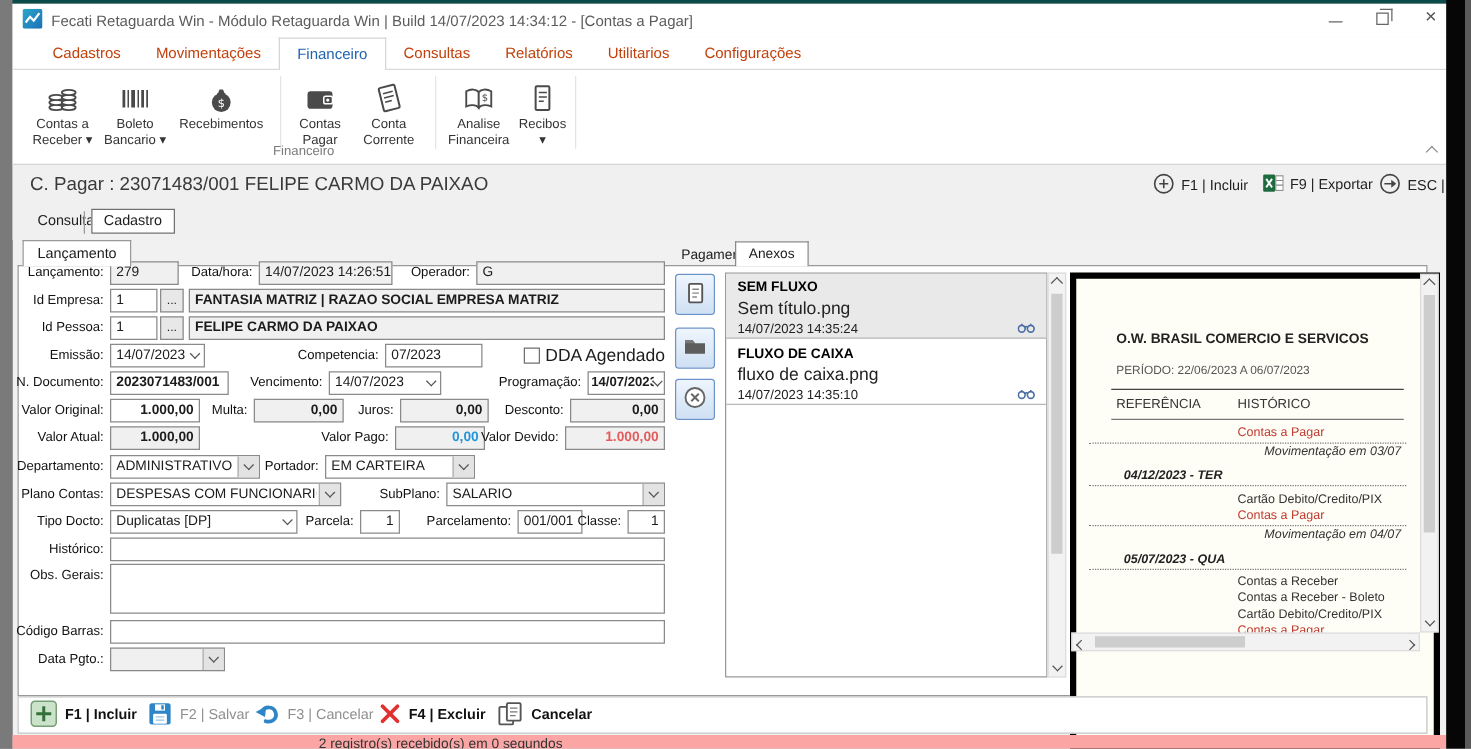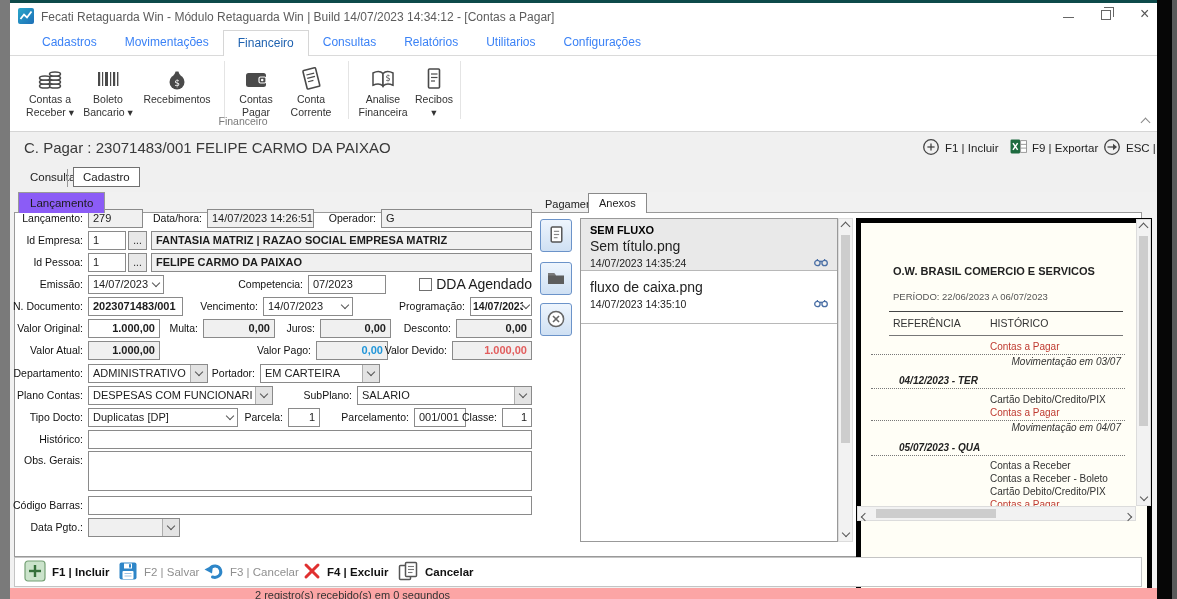--- a/index.html
+++ b/index.html
@@ -19,21 +19,21 @@
   
   #titlebar { left:10px; top:3px; width:1147px; height:27px; background:#fff; display:flex; align-items:center; padding-left:8px; }
   #titlebar .ttl { font-size:12px; color:#5c5c5c; margin-left:7px; white-space:nowrap; }
   .winctl { position:absolute; top:10px; color:#666; }
   #ctl-min { left:1063px; width:11px; height:1px; border-top:1.4px solid #666; top:17px; }
   #ctl-restore { left:1101px; top:10px; width:10px; height:10px; border:1.2px solid #666; background:#fff; }
   #ctl-restore::before { content:""; position:absolute; left:2px; top:-4px; width:9px; height:9px; border:1.2px solid #666; border-left:none; border-bottom:none; }
   #ctl-close { left:1140px; top:6px; font-size:16px; line-height:16px; color:#555; }
   
   #menubar { left:10px; top:30px; width:1147px; height:26px; background:#fff; border-bottom:1px solid #dadada; display:flex; padding-left:18px; }
-  .mtab { padding:0 14px; line-height:25px; font-size:12px; color:#3b82f6; }
+  .mtab { padding:0 14px; line-height:25px; font-size:12px; color:#c2410c; }
   .mtab.active { border:1px solid #d6d6d6; border-bottom:none; color:var(--accent-blue,#1f62b0); background:#fff; height:26px; }
   
   #ribbon { left:10px; top:56px; width:1147px; height:76px; background:#fff; border-bottom:1px solid #d5d5d5; }
   .rbtn { position:absolute; top:3px; text-align:center; }
   .rbtn .ric { height:34px; display:flex; align-items:flex-end; justify-content:center; }
   .rbtn .rl { font-size:10.5px; line-height:13px; color:#333; white-space:nowrap; }
   .rsep { position:absolute; top:5px; width:1px; height:58px; background:#e4e4e4; }
   #ribbon-group-label { position:absolute; top:59px; left:168px; width:130px; text-align:center; font-size:10.5px; color:#7a7a7a; }
   #ribbon-collapse { position:absolute; left:1132px; top:60px; }
   .chev-up { width:7px; height:7px; border-left:1.4px solid #888; border-top:1.4px solid #888; transform:rotate(45deg); display:inline-block; }
@@ -41,21 +41,21 @@
   
   #cheader { left:10px; top:132px; width:1147px; height:33px; background:#f0f0f0; }
   #cheader .htitle { position:absolute; left:14px; top:7px; font-size:15px; color:#3a3a3a; white-space:nowrap; }
   .haction { position:absolute; top:6px; display:flex; align-items:center; gap:5px; font-size:11.5px; color:#222; white-space:nowrap; }
   
   #viewtabs { left:10px; top:165px; width:1147px; height:27px; background:#f0f0f0; }
   #vt-consulta { position:absolute; left:20px; top:6px; font-size:11.5px; color:#222; }
   #vt-div { position:absolute; left:57px; top:4px; width:1px; height:18px; background:#9a9a9a; }
   #vt-cadastro { position:absolute; left:63px; top:2px; padding:3px 9px; border:1px solid #707070; background:#fff; font-size:11.5px; }
   
-  #tab-lanc { left:18px; top:192px; height:21px; padding:4px 11px 0; background:#8b5cf6; border:1px solid #999; border-bottom:none; font-size:11.5px; z-index:3; }
+  #tab-lanc { left:18px; top:192px; height:21px; padding:4px 11px 0; background:#ffffff; border:1px solid #999; border-bottom:none; font-size:11.5px; z-index:3; }
   #main-panel { left:14px; top:212px; width:1128px; height:345px; background:#fff; border:1px solid #999; z-index:1; }
   
   .frow { position:absolute; left:18px; width:514px; height:20px; display:flex; align-items:center; z-index:2; }
   .lbl { display:flex; justify-content:flex-end; align-items:center; white-space:nowrap; flex-shrink:0; padding-right:5px; font-size:10.5px; color:#111; }
   .fld { border:1px solid #8a8a8a; height:19px; background:#fff; display:flex; align-items:center; padding:0 4px; font-size:11px; white-space:nowrap; overflow:hidden; flex-shrink:0; }
   .grow { flex:1 1 auto; }
   .ro { background:#f0f0f0; }
   .b { font-weight:bold; }
   .money { justify-content:flex-end; font-weight:bold; font-size:11px; }
   .blue { color:var(--value-paid,#2196d9); }
@@ -443,20 +443,21 @@
       <span><svg width="14" height="11" viewBox="0 0 14 11">
             <circle cx="3.4" cy="7" r="2.7" fill="none" stroke="#4a6fa5" stroke-width="1.3"></circle>
             <circle cx="10.6" cy="7" r="2.7" fill="none" stroke="#4a6fa5" stroke-width="1.3"></circle>
             <path d="M5.8 6 Q7 4.2 8.2 6" fill="none" stroke="#4a6fa5" stroke-width="1.2"></path>
             <line x1="3.4" y1="3" x2="3.4" y2="4.4" stroke="#4a6fa5" stroke-width="1.2"></line>
             <line x1="10.6" y1="3" x2="10.6" y2="4.4" stroke="#4a6fa5" stroke-width="1.2"></line>
           </svg></span>
     </div>
   </div>
   <div class="att-item" style="top:53px;">
+    <div class="att-title">FLUXO DE CAIXA</div>
     <div class="att-file">fluxo de caixa.png</div>
     <div class="att-dtrow">
       <span class="att-dt">14/07/2023 14:35:10</span>
       <span><svg width="14" height="11" viewBox="0 0 14 11">
             <circle cx="3.4" cy="7" r="2.7" fill="none" stroke="#4a6fa5" stroke-width="1.3"></circle>
             <circle cx="10.6" cy="7" r="2.7" fill="none" stroke="#4a6fa5" stroke-width="1.3"></circle>
             <path d="M5.8 6 Q7 4.2 8.2 6" fill="none" stroke="#4a6fa5" stroke-width="1.2"></path>
             <line x1="3.4" y1="3" x2="3.4" y2="4.4" stroke="#4a6fa5" stroke-width="1.2"></line>
             <line x1="10.6" y1="3" x2="10.6" y2="4.4" stroke="#4a6fa5" stroke-width="1.2"></line>
           </svg></span>

